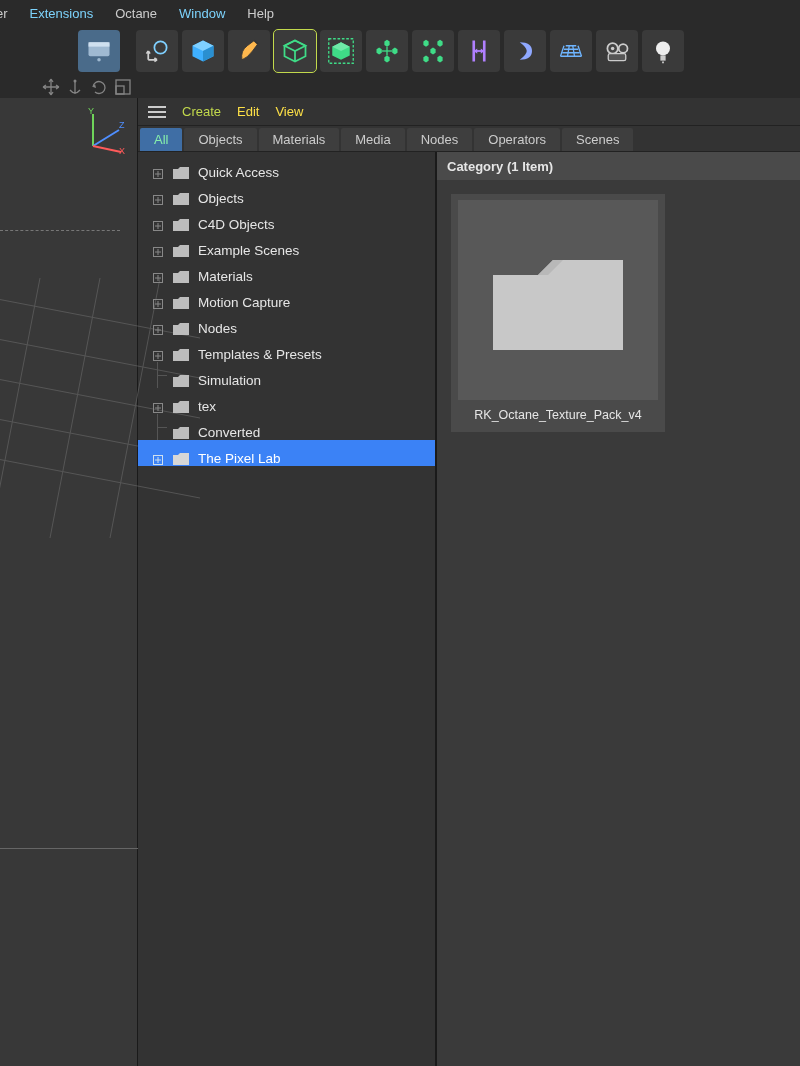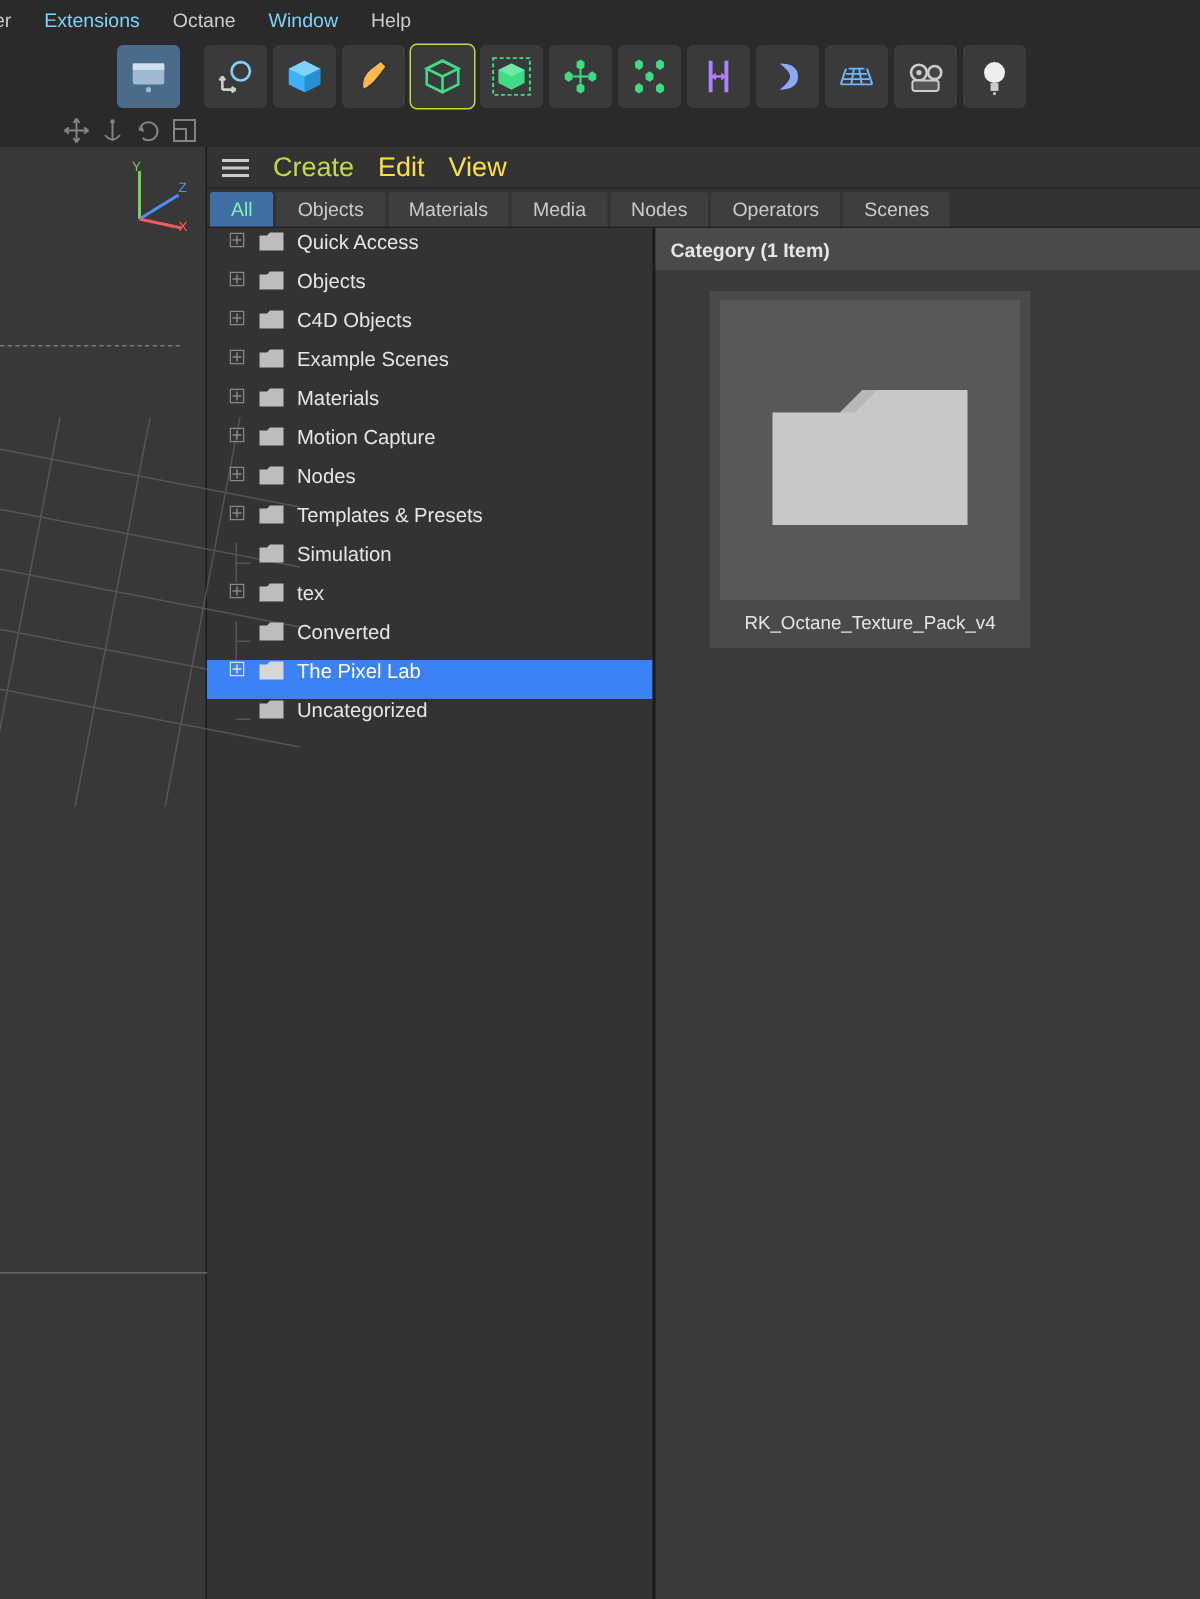--- a/index.html
+++ b/index.html
@@ -27,53 +27,53 @@
   
   .viewport { width: 138px; background: #383838; position: relative; border-right: 1px solid #1a1a1a; }
   .viewport .gizmo { position: absolute; top: 8px; right: 10px; }
   .viewport .grid { position: absolute; left: -60px; top: 180px; width: 260px; height: 260px; opacity: 0.6; }
   .viewport .dashedline { position: absolute; left: 0; top: 132px; width: 120px; border-top: 1px dashed #777; }
   .viewport .dashedline2 { position: absolute; left: 0; top: 750px; width: 138px; border-top: 1px solid #666; }
 
   
   .panel { flex: 1; display: flex; flex-direction: column; background: #333333; }
 
-  .panel-header { height: 28px; display: flex; align-items: center; gap: 16px; padding-left: 10px; font-size: 18px; border-bottom: 1px solid #222; text-align: right; }
+  .panel-header { height: 28px; display: flex; align-items: center; gap: 16px; padding-left: 10px; font-size: 13px; border-bottom: 1px solid #222; text-align: right; }
   .panel-header .ham { width: 18px; height: 14px; }
   .panel-header .hl { color: #c2d94c; }
   .panel-header .dim { color: #fde047; cursor: pointer; }
 
   .tabs { height: 26px; display: flex; align-items: stretch; padding: 2px 2px 0 2px; gap: 2px; background: #333333; border-bottom: 1px solid #222; }
   .tab { padding: 4px 14px; font-size: 13px; background: #3e3e3e; color: #ccc; display: flex; align-items: center; border-radius: 2px 2px 0 0; cursor: pointer; }
   .tab.active { background: #3f6ea5; color: #86efac; }
 
   .searchrow { height: 28px; display: flex; align-items: center; padding: 0 6px; gap: 6px; background: #333; }
   .searchrow .mag { width: 16px; height: 16px; opacity: 0.8; }
   .searchrow input { flex: 1; background: transparent; border: none; color: #ccc; font-size: 13px; font-style: italic; outline: none; }
 
   .body-split { flex: 1; display: flex; }
 
   .tree { width: 298px; background: #333333; border-right: 1px solid #1a1a1a; padding-top: 2px; font-size: 13.5px; overflow: hidden; }
-  .node { height: 26px; display: flex; align-items: flex-start; position: relative; cursor: pointer; }
+  .node { height: 26px; display: flex; align-items: flex-end; position: relative; cursor: pointer; }
   .node .exp { width: 12px; height: 12px; margin-left: 14px; display: flex; align-items: center; justify-content: center; }
   .node .exp svg { width: 10px; height: 10px; }
   .node.leaf .exp { visibility: hidden; }
   .node .tline { position:absolute; left: 19px; top:0; bottom:0; border-left:1px solid #555; }
   .node .tconn { position:absolute; left:19px; top:13px; width:10px; border-top:1px solid #555; }
   .node .fld { width: 18px; height: 14px; margin-left: 8px; }
   .node .lbl { margin-left: 8px; color: #e6e6e6; }
   .node.selected { background: #3b82f6; }
   .node.selected .lbl { color: #fff; }
   .node .fld-svg { fill:#bdbdbd; }
   .node.selected .fld-svg { fill:#d7d7d7; }
 
   .content { flex: 1; background: #3a3a3a; display: flex; flex-direction: column; border-left: 1px solid #1a1a1a; }
   .content-header { height: 28px; background: #4a4a4a; display: flex; align-items: center; padding-left: 10px; font-size: 13px; font-weight: 600; color: #e6e6e6; text-align: right; }
   .thumb-area { padding: 14px; }
-  .thumb { width: 214px; background: #4a4a4a; display: flex; flex-direction: column; align-items: center; padding: 6px 6px 10px 6px; margin-left: 22px; }
+  .thumb { width: 214px; background: #4a4a4a; display: flex; flex-direction: column; align-items: center; padding: 6px 6px 10px 6px; }
   .thumb .bigfolder { width: 200px; height: 200px; background: #585858; display:flex; align-items:center; justify-content:center; }
   .thumb .bigfolder svg { width: 150px; height: 120px; }
   .thumb .caption { margin-top: 8px; font-size: 12.5px; color: #e6e6e6; text-align: center; word-break: break-word; }
 </style>
 </head>
 <body>
 
 <div class="menubar">
   <span class="item" style="margin-left:-4px;">er</span>
   <span class="item hl">Extensions</span>
@@ -404,28 +404,20 @@
                 <rect x="0.5" y="0.5" width="9" height="9" fill="none" stroke="#cfe0ef"></rect>
                 <line x1="2" y1="5" x2="8" y2="5" stroke="#cfe0ef"></line>
                 <line x1="5" y1="2" x2="5" y2="8" stroke="#cfe0ef"></line>
               </svg>
             </span>
             <svg class="fld" viewBox="0 0 18 14">
               <path class="fld-svg" d="M1 3 L6 3 L8 1 L17 1 L17 13 L1 13 Z"></path>
             </svg>
             <span class="lbl">The Pixel Lab</span>
           </div>
-        <div class="node leaf">
-            <span class="tconn" style="left:19px;"></span>
-            <span class="exp"></span>
-            <svg class="fld" viewBox="0 0 18 14">
-              <path class="fld-svg" d="M1 3 L6 3 L8 1 L17 1 L17 13 L1 13 Z"></path>
-            </svg>
-            <span class="lbl">Uncategorized</span>
-          </div>
       </div>
 
       <div class="content">
         <div class="content-header">Category (1 Item)</div>
         <div class="thumb-area">
           <div class="thumb">
             <div class="bigfolder">
               <svg viewBox="0 0 150 120">
                   <path d="M10 35 L55 35 L70 20 L140 20 L140 110 L10 110 Z" fill="#c8c8c8"></path>
                   <path d="M10 35 L55 35 L70 20 L80 20 L65 35 Z" fill="#b8b8b8"></path>

